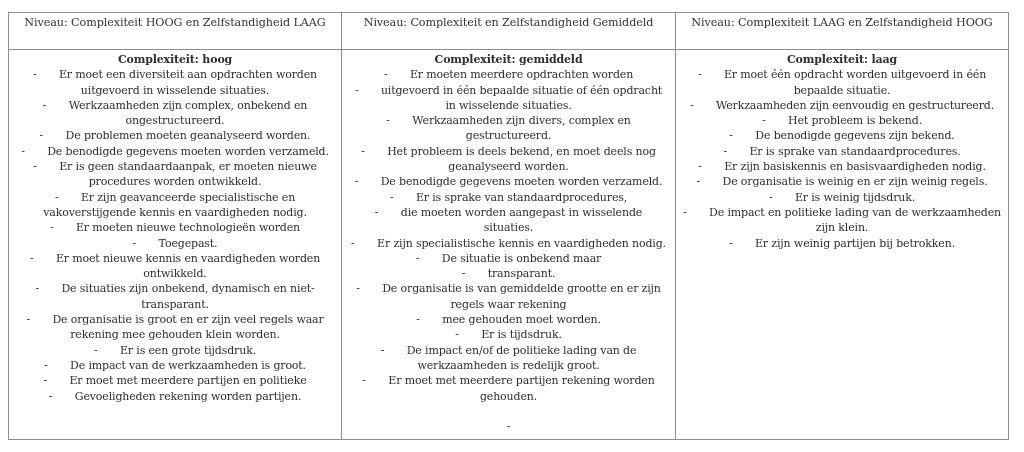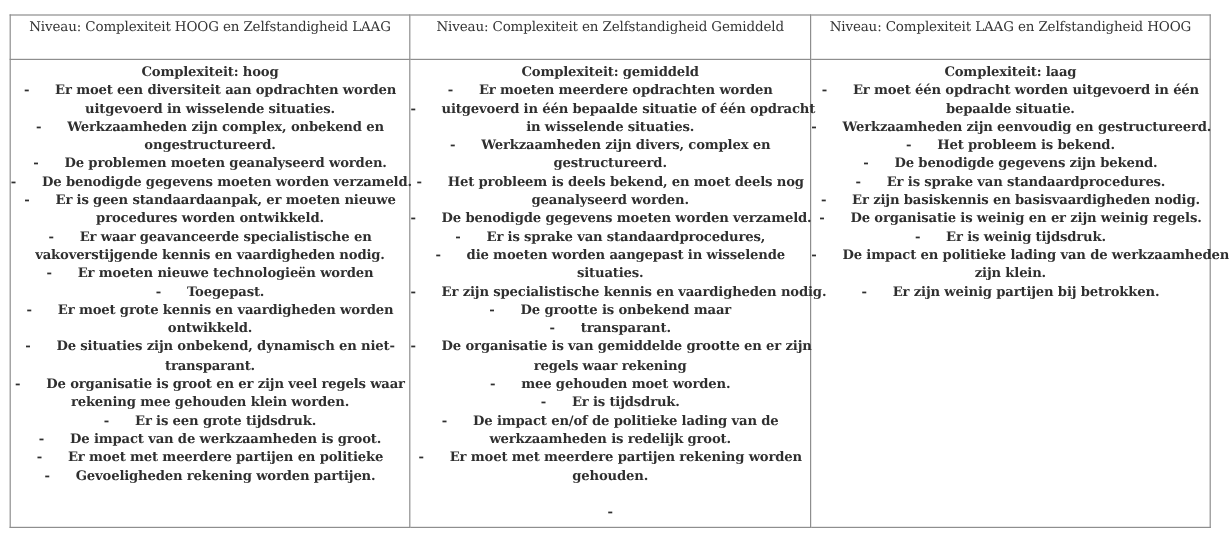--- a/index.html
+++ b/index.html
@@ -49,21 +49,20 @@
     color: #2f2f2f;
     letter-spacing: -0.15px;
   }
   .section-title {
     font-weight: bold;
     display: block;
   }
   .line {
     display: block;
     white-space: nowrap;
-    font-weight: bold;
   }
   .dash {
     display: inline-block;
     width: 26px;
     text-align: left;
   }
   .line.cont { }
   .line.blank { height: 15.3px; }
 </style>
 </head>
@@ -81,25 +80,25 @@
       <span class="section-title">Complexiteit: hoog</span>
       <div class="lines">
             <span class="line"><span class="dash">-</span><span>Er moet een diversiteit aan opdrachten worden</span></span>
             <span class="line cont"><span>uitgevoerd in wisselende situaties.</span></span>
             <span class="line"><span class="dash">-</span><span>Werkzaamheden zijn complex, onbekend en</span></span>
             <span class="line cont"><span>ongestructureerd.</span></span>
             <span class="line"><span class="dash">-</span><span>De problemen moeten geanalyseerd worden.</span></span>
             <span class="line"><span class="dash">-</span><span>De benodigde gegevens moeten worden verzameld.</span></span>
             <span class="line"><span class="dash">-</span><span>Er is geen standaardaanpak, er moeten nieuwe</span></span>
             <span class="line cont"><span>procedures worden ontwikkeld.</span></span>
-            <span class="line"><span class="dash">-</span><span>Er waar geavanceerde specialistische en</span></span>
+            <span class="line"><span class="dash">-</span><span>Er zijn geavanceerde specialistische en</span></span>
             <span class="line cont"><span>vakoverstijgende kennis en vaardigheden nodig.</span></span>
             <span class="line"><span class="dash">-</span><span>Er moeten nieuwe technologieën worden</span></span>
             <span class="line"><span class="dash">-</span><span>Toegepast.</span></span>
-            <span class="line"><span class="dash">-</span><span>Er moet grote kennis en vaardigheden worden</span></span>
+            <span class="line"><span class="dash">-</span><span>Er moet nieuwe kennis en vaardigheden worden</span></span>
             <span class="line cont"><span>ontwikkeld.</span></span>
             <span class="line"><span class="dash">-</span><span>De situaties zijn onbekend, dynamisch en niet-</span></span>
             <span class="line cont"><span>transparant.</span></span>
             <span class="line"><span class="dash">-</span><span>De organisatie is groot en er zijn veel regels waar</span></span>
             <span class="line cont"><span>rekening mee gehouden klein worden.</span></span>
             <span class="line"><span class="dash">-</span><span>Er is een grote tijdsdruk.</span></span>
             <span class="line"><span class="dash">-</span><span>De impact van de werkzaamheden is groot.</span></span>
             <span class="line"><span class="dash">-</span><span>Er moet met meerdere partijen en politieke</span></span>
             <span class="line"><span class="dash">-</span><span>Gevoeligheden rekening worden partijen.</span></span>
           </div>
@@ -112,21 +111,21 @@
             <span class="line cont"><span>in wisselende situaties.</span></span>
             <span class="line"><span class="dash">-</span><span>Werkzaamheden zijn divers, complex en</span></span>
             <span class="line cont"><span>gestructureerd.</span></span>
             <span class="line"><span class="dash">-</span><span>Het probleem is deels bekend, en moet deels nog</span></span>
             <span class="line cont"><span>geanalyseerd worden.</span></span>
             <span class="line"><span class="dash">-</span><span>De benodigde gegevens moeten worden verzameld.</span></span>
             <span class="line"><span class="dash">-</span><span>Er is sprake van standaardprocedures,</span></span>
             <span class="line"><span class="dash">-</span><span>die moeten worden aangepast in wisselende</span></span>
             <span class="line cont"><span>situaties.</span></span>
             <span class="line"><span class="dash">-</span><span>Er zijn specialistische kennis en vaardigheden nodig.</span></span>
-            <span class="line"><span class="dash">-</span><span>De grootte is onbekend maar</span></span>
+            <span class="line"><span class="dash">-</span><span>De situatie is onbekend maar</span></span>
             <span class="line"><span class="dash">-</span><span>transparant.</span></span>
             <span class="line"><span class="dash">-</span><span>De organisatie is van gemiddelde grootte en er zijn</span></span>
             <span class="line cont"><span>regels waar rekening</span></span>
             <span class="line"><span class="dash">-</span><span>mee gehouden moet worden.</span></span>
             <span class="line"><span class="dash">-</span><span>Er is tijdsdruk.</span></span>
             <span class="line"><span class="dash">-</span><span>De impact en/of de politieke lading van de</span></span>
             <span class="line cont"><span>werkzaamheden is redelijk groot.</span></span>
             <span class="line"><span class="dash">-</span><span>Er moet met meerdere partijen rekening worden</span></span>
             <span class="line cont"><span>gehouden.</span></span>
             <span class="line cont blank"><span></span></span>

